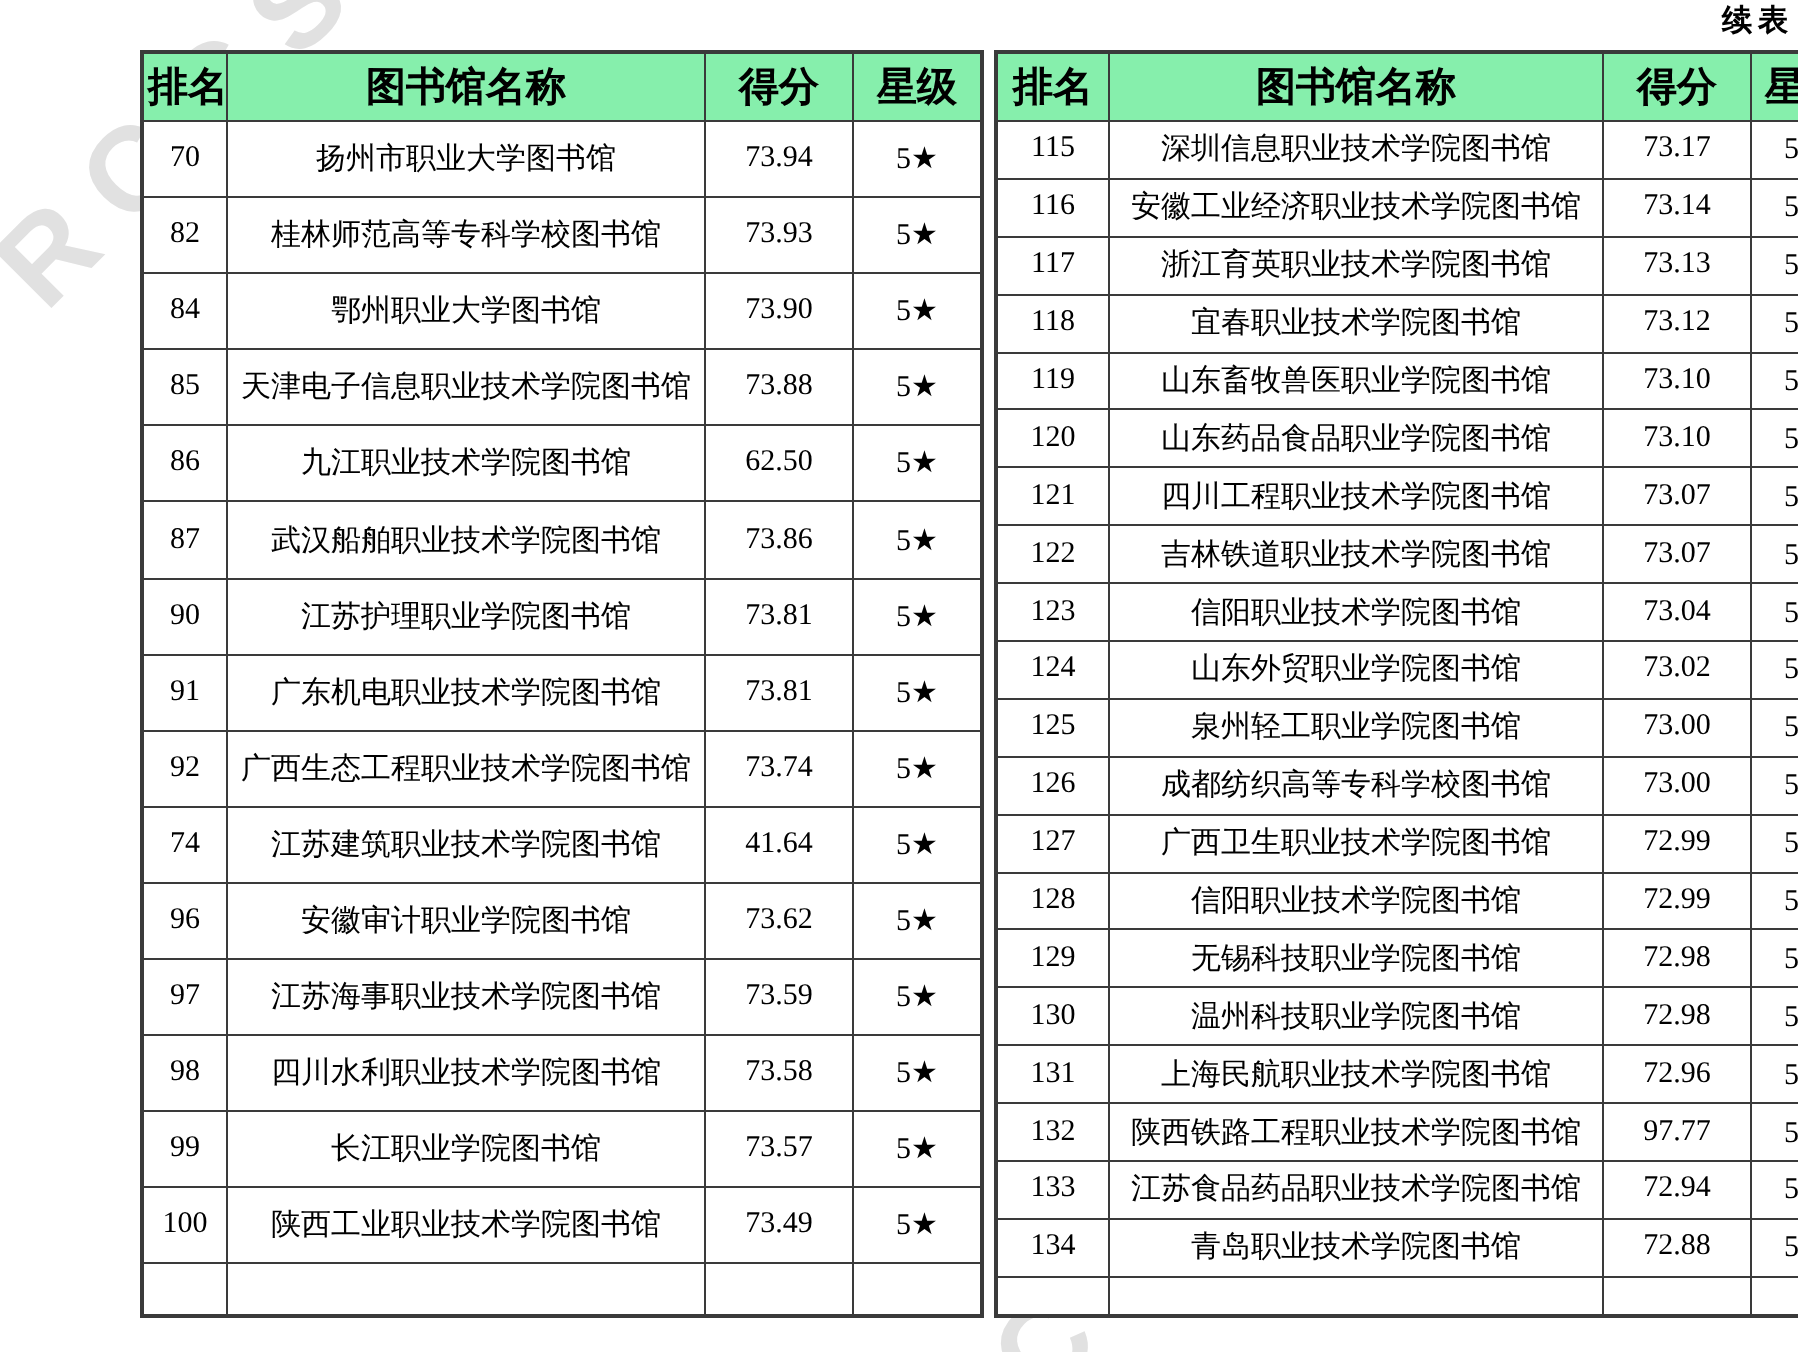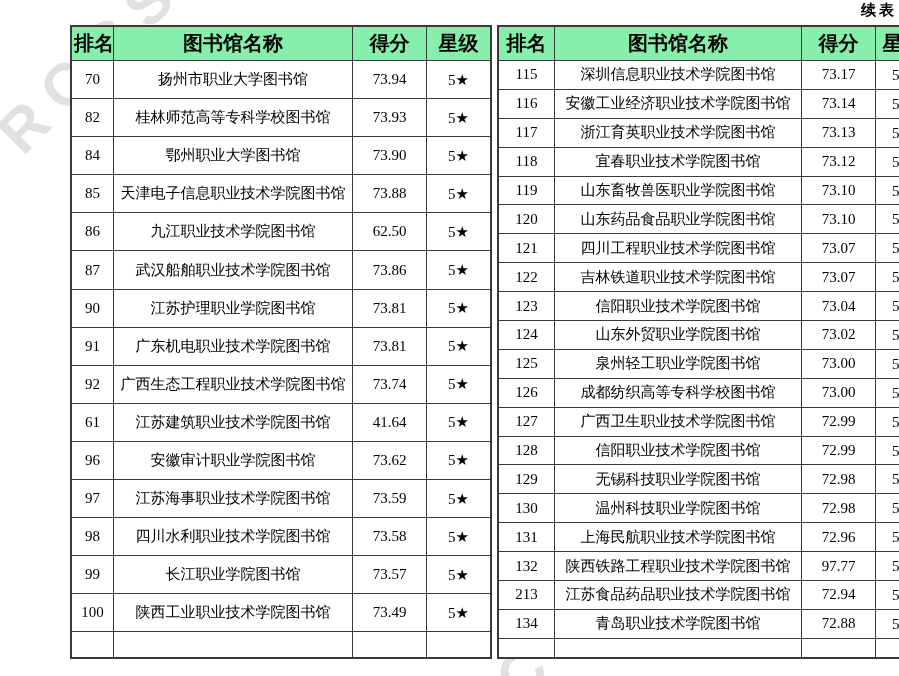--- a/index.html
+++ b/index.html
@@ -149,21 +149,21 @@
             <td class="c-score">73.81</td>
             <td class="c-star">5★</td>
           </tr>
           <tr>
             <td class="c-rank">92</td>
             <td class="c-name">广西生态工程职业技术学院图书馆</td>
             <td class="c-score">73.74</td>
             <td class="c-star">5★</td>
           </tr>
           <tr>
-            <td class="c-rank">61</td>
+            <td class="c-rank">74</td>
             <td class="c-name">江苏建筑职业技术学院图书馆</td>
             <td class="c-score">41.64</td>
             <td class="c-star">5★</td>
           </tr>
           <tr>
             <td class="c-rank">96</td>
             <td class="c-name">安徽审计职业学院图书馆</td>
             <td class="c-score">73.62</td>
             <td class="c-star">5★</td>
           </tr>
@@ -312,21 +312,21 @@
             <td class="c-score">72.96</td>
             <td class="c-star">5★</td>
           </tr>
           <tr>
             <td class="c-rank">132</td>
             <td class="c-name">陕西铁路工程职业技术学院图书馆</td>
             <td class="c-score">97.77</td>
             <td class="c-star">5★</td>
           </tr>
           <tr>
-            <td class="c-rank">213</td>
+            <td class="c-rank">133</td>
             <td class="c-name">江苏食品药品职业技术学院图书馆</td>
             <td class="c-score">72.94</td>
             <td class="c-star">5★</td>
           </tr>
           <tr>
             <td class="c-rank">134</td>
             <td class="c-name">青岛职业技术学院图书馆</td>
             <td class="c-score">72.88</td>
             <td class="c-star">5★</td>
           </tr>

